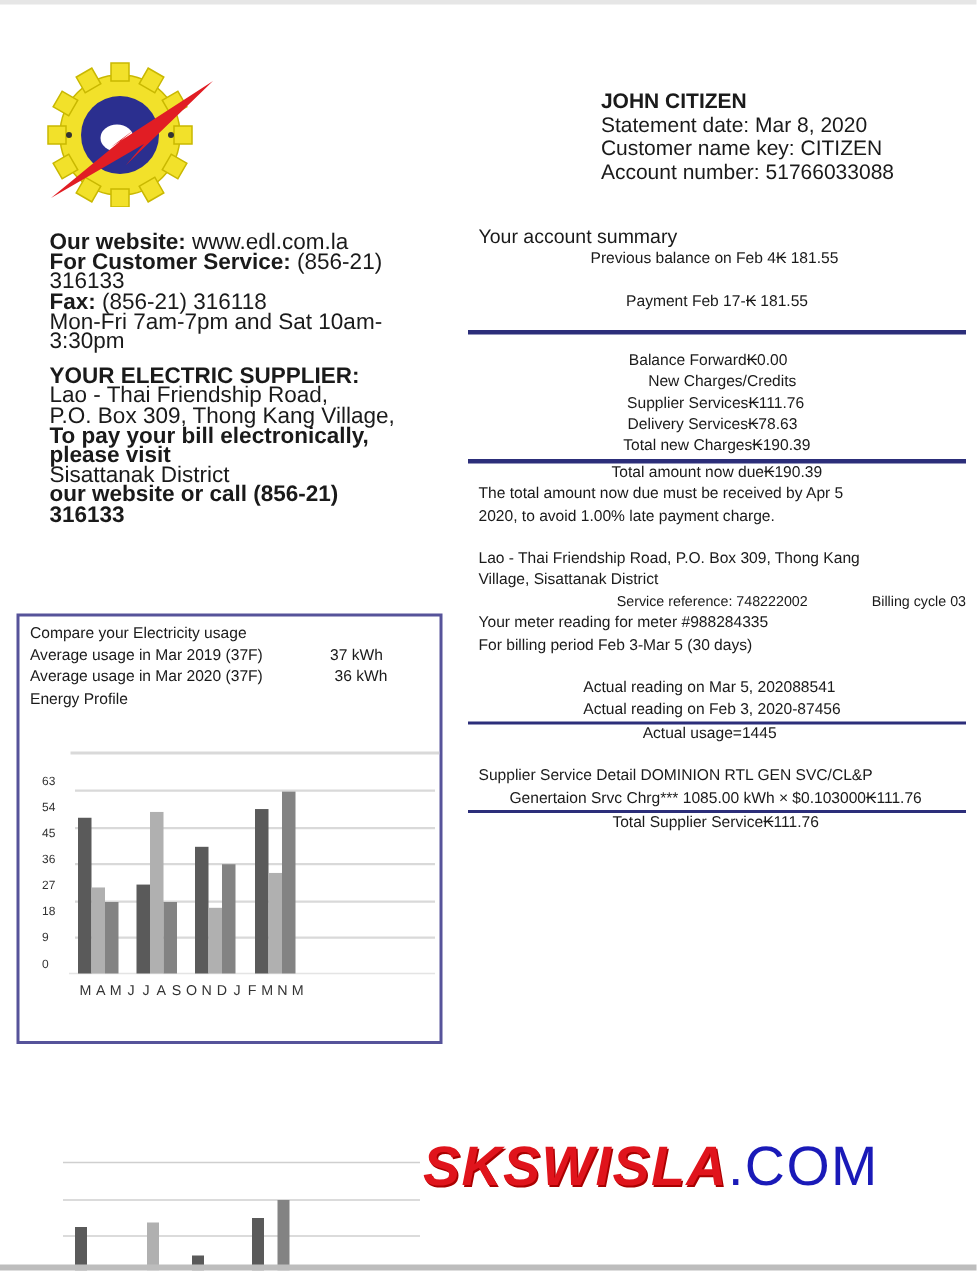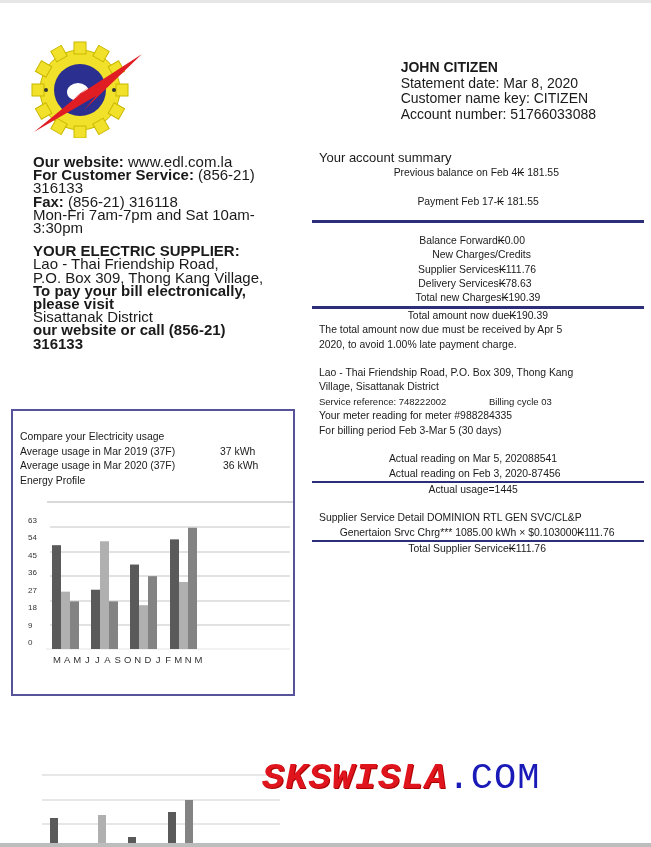--- a/index.html
+++ b/index.html
@@ -14,25 +14,25 @@
   .gap { height:10px; }
   .summary { position:absolute; left:319px; top:150px; width:325px; font-size:10.4px; }
   .row { display:flex; justify-content:center; line-height:14.4px; }
   .row .amt { width:46px; text-align:left; }
   .title { font-size:13px; line-height:16px; }
   .rule { height:3px; background:#2c2e7a; margin-left:-7px; width:332px; }
   .rule.thin { height:2px; }
   .para { line-height:14.4px; }
   .sm { font-size:9.5px; }
   .chartbox { position:absolute; left:11px; top:409px; width:280px; height:283px; border:2px solid #56539a; }
-  .chartbox .hdr { position:absolute; left:7px; top:19px; width:260px; line-height:14.5px; font-size:10.4px; }
+  .chartbox .hdr { position:absolute; left:7px; top:5px; width:260px; line-height:14.5px; font-size:10.4px; }
   .hdr .kv { display:flex; }
   .hdr .kv span:first-child { width:200px; }
   svg text { font-family:"Liberation Sans", sans-serif; }
-  .wm { position:absolute; left:262px; top:757px; font-size:37px; font-family:Liberation Mono, monospace; letter-spacing:1px; }
+  .wm { position:absolute; left:282px; top:757px; font-size:37px; font-family:Liberation Sans, sans-serif; letter-spacing:1px; }
   .wm .r { color:#e0141c; font-style:italic; font-weight:bold; text-shadow:1px 1px 0 #a00; }
   .wm .b { color:#1a1ab8; }
   .botline { position:absolute; left:0; top:843px; width:651px; height:4px; background:#bdbdbd; }
 </style>
 </head>
 <body>
 
 <div class="topline"></div>
 
 <div class="logo">
@@ -119,21 +119,21 @@
     <span class="amt">₭190.39</span>
   </div>
   <div class="rule"></div>
   <div class="row">
     <span>Total amount now due</span>
     <span class="amt">₭190.39</span>
   </div>
   <div class="para" style="width:262px">The total amount now due must be received by Apr 5 2020, to avoid 1.00% late payment charge.</div>
   <div style="height:14px"></div>
   <div class="para" style="width:262px">Lao - Thai Friendship Road, P.O. Box 309, Thong Kang Village, Sisattanak District</div>
-  <div class="row sm" style="justify-content:flex-start">
+  <div class="row sm" style="justify-content:flex-end">
     <span style="width:170px">Service reference: 748222002</span>
     <span>Billing cycle 03</span>
   </div>
   <div class="para">Your meter reading for meter #988284335</div>
   <div class="para">For billing period Feb 3-Mar 5 (30 days)</div>
   <div style="height:14px"></div>
   <div class="row">
     <span>Actual reading on Mar 5, 2020</span>
     <span class="amt">88541</span>
   </div>

